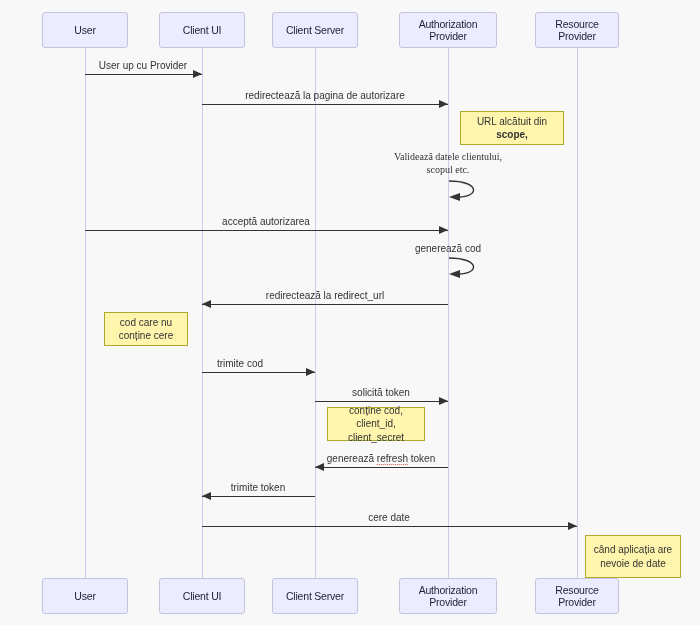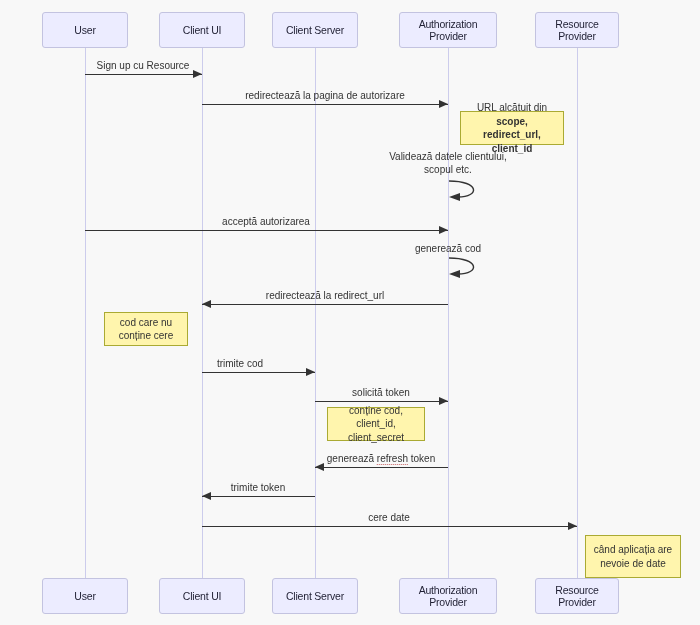--- a/index.html
+++ b/index.html
@@ -34,21 +34,21 @@
     border-radius:3px;
     display:flex;align-items:center;justify-content:center;
     font-size:10.5px;letter-spacing:-0.2px;color:var(--text);
     text-align:center;
   }
   .label{
     position:absolute;transform:translateX(-50%);
     font-size:10px;color:var(--message);
     white-space:nowrap;text-align:center;line-height:1.3;
   }
-  .label.wrap{white-space:normal;width:130px;}
+  .label.wrap{white-space:normal;width:130px;font-family:Liberation Serif, serif;}
   .line{
     position:absolute;height:0;
     border-top:1.4px solid var(--message);
   }
   .ah-r{
     position:absolute;width:0;height:0;
     border-left:9px solid var(--message);
     border-top:4.5px solid transparent;
     border-bottom:4.5px solid transparent;
   }
@@ -87,27 +87,26 @@
   <div class="actor" style="left:535px;top:12px;width:84px">Resource Provider</div>
 
   <div class="actor" style="left:42px;top:578px;width:86px">User</div>
   <div class="actor" style="left:159px;top:578px;width:86px">Client UI</div>
   <div class="actor" style="left:272px;top:578px;width:86px">Client Server</div>
   <div class="actor" style="left:399px;top:578px;width:98px">Authorization Provider</div>
   <div class="actor" style="left:535px;top:578px;width:84px">Resource Provider</div>
 
   <div class="note" style="left:460px;top:111px;width:104px;height:34px">
     <div><span>URL alcătuit din </span><b>scope,</b></div>
-    <div><b>redirect_url, client_id</b></div>
   </div>
   <div class="note" style="left:104px;top:312px;width:84px;height:34px">cod care nu conține cere</div>
   <div class="note" style="left:327px;top:407px;width:98px;height:34px">conține cod, client_id, client_secret</div>
   <div class="note" style="left:585px;top:535px;width:96px;height:43px">când aplicația are nevoie de date</div>
 
-  <div class="label" style="left:143px;top:59px">Sign up cu Resource</div>
+  <div class="label" style="left:143px;top:59px">User up cu Provider</div>
   <div class="line" style="left:85px;top:74px;width:117px"></div>
   <div class="ah-r" style="left:193px;top:70px"></div>
 
   <div class="label" style="left:325px;top:89px">redirectează la pagina de autorizare</div>
   <div class="line" style="left:202px;top:104px;width:246px"></div>
   <div class="ah-r" style="left:439px;top:100px"></div>
 
   <div class="label wrap" style="left:448px;top:150px">Validează datele clientului, scopul etc.</div>
   <svg class="loop" style="left:448px;top:178px" width="40" height="24" viewBox="0 0 40 24">
     <path d="M1,3 C32,3 32,19 10,19" fill="none" stroke="#333333" stroke-width="1.4"></path>

